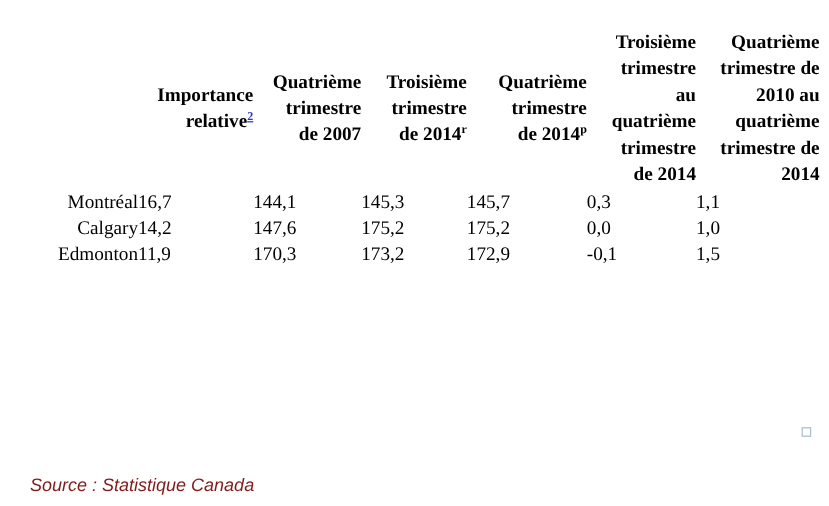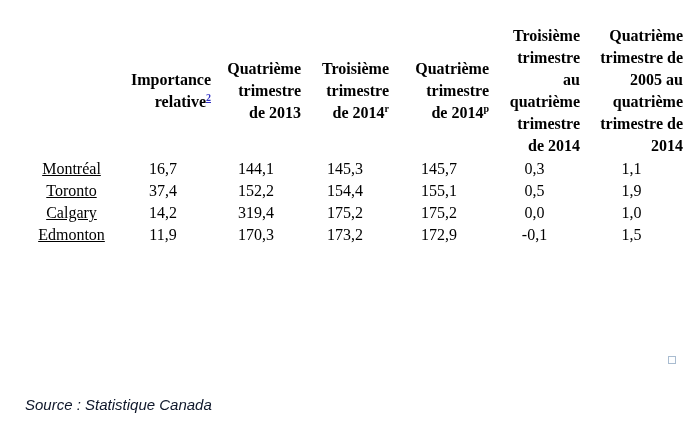--- a/index.html
+++ b/index.html
@@ -22,22 +22,22 @@
     font-size: 16px;
     line-height: 22px;
     vertical-align: middle;
   }
   th {
     font-weight: bold;
     text-align: right;
     height: 134px;
   }
   .hl, .ll { white-space: nowrap; }
-  td.lbl { text-align: center; padding-left: 3px; text-decoration: underline; }
-  td.val { text-align: center; }
+  td.lbl { text-align: right; padding-left: 3px; }
+  td.val { text-align: left; }
   sup {
     font-size: 10px;
     line-height: 0;
     font-weight: bold;
   }
   sup.link {
     color: #2f2fc4;
     text-decoration: underline;
     cursor: pointer;
   }
@@ -48,21 +48,21 @@
     width: 8px; height: 8px;
     border: 1px solid #a9bcd0;
     background: #fdfeff;
   }
   .source {
     position: absolute;
     left: 25px; top: 396px;
     font-family: "Liberation Sans", sans-serif;
     font-style: italic;
     font-size: 15px;
-    color: #0f172a;
+    color: #7f1d1d;
   }
 </style>
 </head>
 <body>
 
 <table>
   <colgroup>
     <col style="width:90px">
       <col style="width:96px">
       <col style="width:90px">
@@ -74,21 +74,21 @@
   <tbody>
   <tr>
     <th></th>
     <th>
       <div class="hl">Importance</div>
       <div class="hl"><span>relative</span><sup class="link">2</sup></div>
     </th>
     <th>
       <div class="hl">Quatrième</div>
       <div class="hl">trimestre</div>
-      <div class="hl">de 2013</div>
+      <div class="hl">de 2007</div>
     </th>
     <th>
       <div class="hl">Troisième</div>
       <div class="hl">trimestre</div>
       <div class="hl"><span>de 2014</span><sup>r</sup></div>
     </th>
     <th>
       <div class="hl">Quatrième</div>
       <div class="hl">trimestre</div>
       <div class="hl"><span>de 2014</span><sup>p</sup></div>
@@ -97,58 +97,47 @@
       <div class="hl">Troisième</div>
       <div class="hl">trimestre</div>
       <div class="hl">au</div>
       <div class="hl">quatrième</div>
       <div class="hl">trimestre</div>
       <div class="hl">de 2014</div>
     </th>
     <th>
       <div class="hl">Quatrième</div>
       <div class="hl">trimestre de</div>
-      <div class="hl">2005 au</div>
+      <div class="hl">2010 au</div>
       <div class="hl">quatrième</div>
       <div class="hl">trimestre de</div>
       <div class="hl">2014</div>
     </th>
   </tr>
 
   <tr>
     <td class="lbl">
           <div class="ll">Montréal</div>
         </td>
     <td class="val">16,7</td>
     <td class="val">144,1</td>
     <td class="val">145,3</td>
     <td class="val">145,7</td>
     <td class="val">0,3</td>
     <td class="val">1,1</td>
   </tr>
 
 
-  <tr>
-    <td class="lbl">
-          <div class="ll">Toronto</div>
-        </td>
-    <td class="val">37,4</td>
-    <td class="val">152,2</td>
-    <td class="val">154,4</td>
-    <td class="val">155,1</td>
-    <td class="val">0,5</td>
-    <td class="val">1,9</td>
-  </tr>
 
   <tr>
     <td class="lbl">
           <div class="ll">Calgary</div>
         </td>
     <td class="val">14,2</td>
-    <td class="val">319,4</td>
+    <td class="val">147,6</td>
     <td class="val">175,2</td>
     <td class="val">175,2</td>
     <td class="val">0,0</td>
     <td class="val">1,0</td>
   </tr>
 
   <tr>
     <td class="lbl">
           <div class="ll">Edmonton</div>
         </td>

